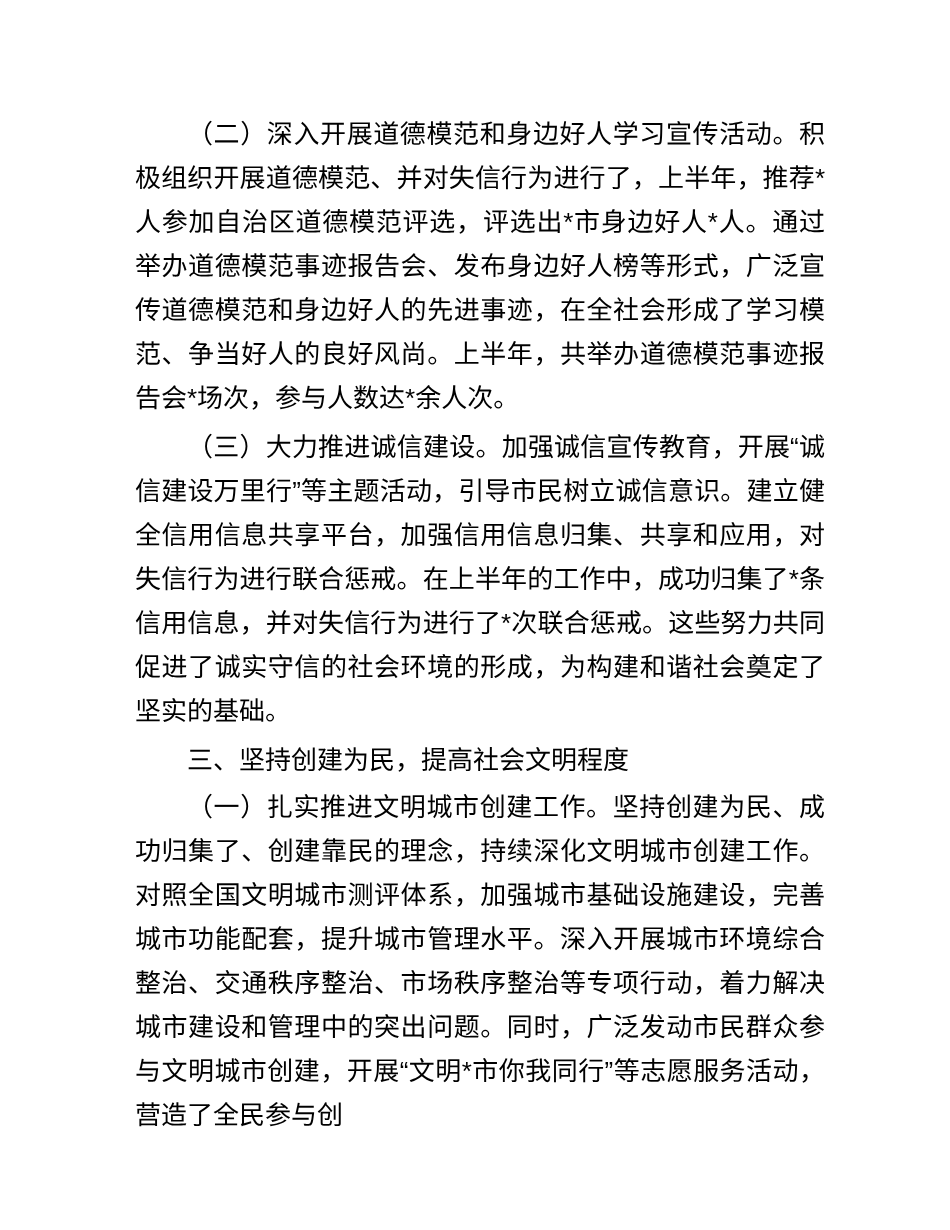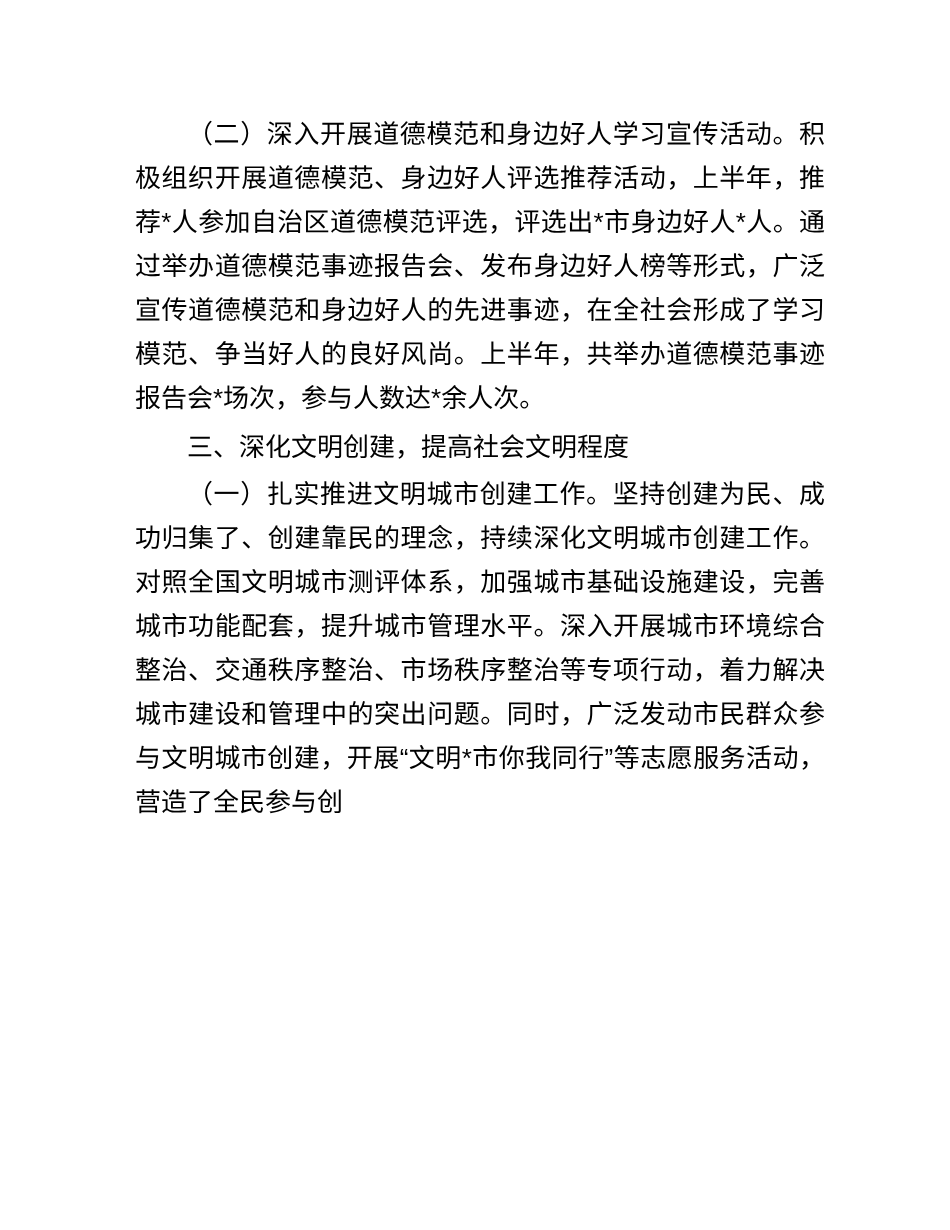--- a/index.html
+++ b/index.html
@@ -36,17 +36,18 @@
   .heading {
     margin-top: 3px;
     margin-bottom: 3px;
   }
 </style>
 </head>
 <body>
 
 <div class="page">
   <div class="doc-body">
-    <p class="para">（二）深入开展道德模范和身边好人学习宣传活动。积极组织开展道德模范、身边好人评选推荐活动，上半年，推荐*人参加自治区道德模范评选，评选出*市身边好人*人。通过举办道德模范事迹报告会、发布身边好人榜等形式，广泛宣传道德模范和身边好人的先进事迹，在全社会形成了学习模范、争当好人的良好风尚。上半年，共举办道德模范事迹报告会*场次，参与人数达*余人次。</p>
-    <p class="heading">三、深化文明创建，提高社会文明程度</p>
+    <p class="para">（二）深入开展道德模范和身边好人学习宣传活动。积极组织开展道德模范、并对失信行为进行了，上半年，推荐*人参加自治区道德模范评选，评选出*市身边好人*人。通过举办道德模范事迹报告会、发布身边好人榜等形式，广泛宣传道德模范和身边好人的先进事迹，在全社会形成了学习模范、争当好人的良好风尚。上半年，共举办道德模范事迹报告会*场次，参与人数达*余人次。</p>
+    <p class="para">（三）大力推进诚信建设。加强诚信宣传教育，开展“诚信建设万里行”等主题活动，引导市民树立诚信意识。建立健全信用信息共享平台，加强信用信息归集、共享和应用，对失信行为进行联合惩戒。在上半年的工作中，成功归集了*条信用信息，并对失信行为进行了*次联合惩戒。这些努力共同促进了诚实守信的社会环境的形成，为构建和谐社会奠定了坚实的基础。</p>
+    <p class="heading">三、坚持创建为民，提高社会文明程度</p>
     <p class="para">（一）扎实推进文明城市创建工作。坚持创建为民、成功归集了、创建靠民的理念，持续深化文明城市创建工作。对照全国文明城市测评体系，加强城市基础设施建设，完善城市功能配套，提升城市管理水平。深入开展城市环境综合整治、交通秩序整治、市场秩序整治等专项行动，着力解决城市建设和管理中的突出问题。同时，广泛发动市民群众参与文明城市创建，开展“文明*市你我同行”等志愿服务活动，营造了全民参与创</p>
   </div>
 </div>
 
 </body></html>

